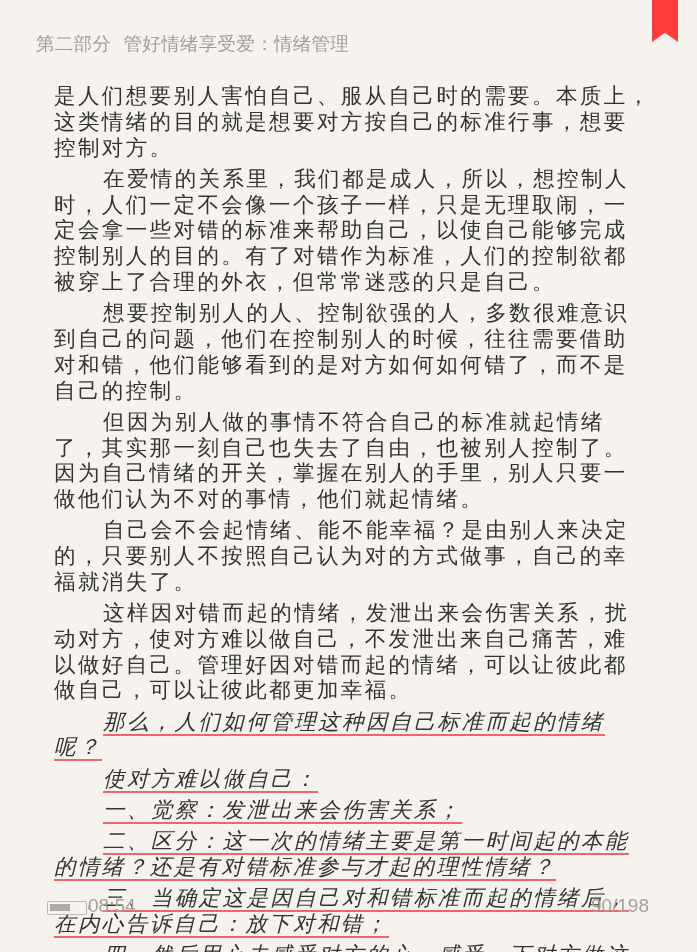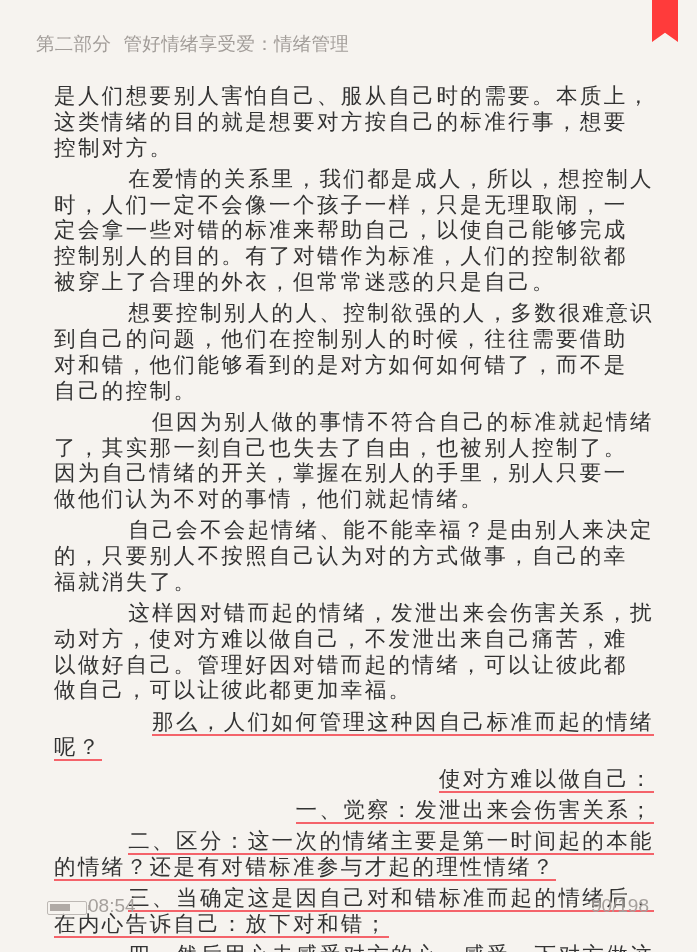--- a/index.html
+++ b/index.html
@@ -21,23 +21,23 @@
   }
   .content {
     position: absolute; left: 54px; top: 83px; width: 600px;
   }
   .line {
     height: 25.8px; line-height: 25.8px;
     font-size: 21.5px; color: #333;
     white-space: pre; letter-spacing: 2.4px;
     position: relative;
   }
-  .para-start { margin-top: 5.4px; text-align: right; }
+  .para-start { margin-top: 5.4px; }
   .indent { padding-left: 49px; }
-  .hl { border-bottom: 2px solid #f4636a; padding-bottom: 0px; }
+  .hl { border-bottom: 2px solid #f4636a; padding-bottom: 0px; font-style: italic; }
   .footer { position: absolute; left: 0; top: 893px; width: 697px; height: 30px; text-align: right; }
   .battery {
     position: absolute; left: 47px; top: 8px; width: 40px; height: 14px;
     border: 1.5px solid #bdb8b4; border-radius: 2px; box-sizing: border-box;
   }
   .battery::after {
     content: ""; position: absolute; right: -4px; top: 3px; width: 2px; height: 5px;
     background: #bdb8b4;
   }
   .battery-fill { position: absolute; left: 2px; top: 2px; width: 20px; height: 7px; background: #b0aaa6; }

